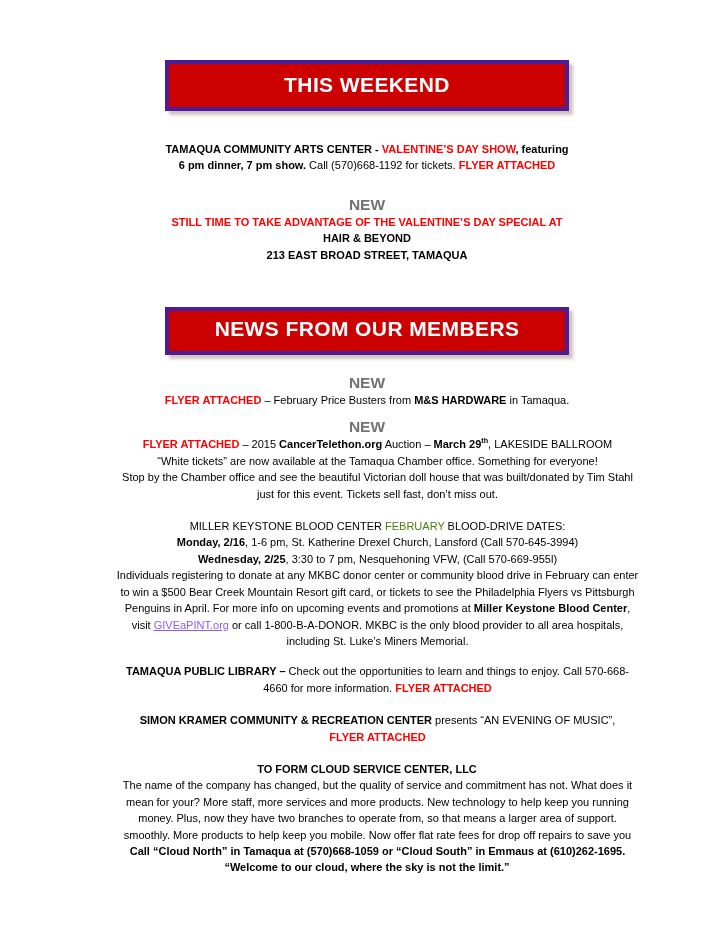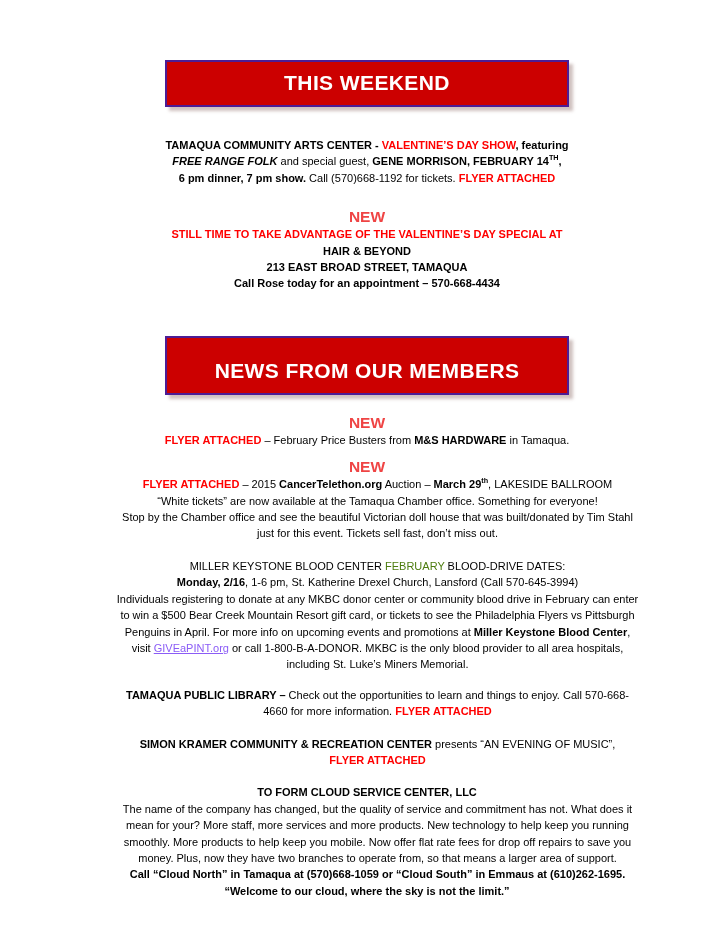--- a/index.html
+++ b/index.html
@@ -30,35 +30,35 @@
   }
 
   
   .banner-wrap {
     position: relative;
     width: 404px;
     margin: 0 auto;
   }
   .banner {
     background: #cc0000;
-    border: 2px solid #4c1d95;
+    border: 4px solid #4c1d95;
     color: #ffffff;
     font-weight: bold;
     text-align: center;
     letter-spacing: 0.4px;
     box-shadow: 4px 4px 3px rgba(150,120,115,0.45);
     box-sizing: border-box;
   }
   .banner-1 {
     font-size: 21px;
     padding: 9px 0 10px 0;
   }
   .banner-2 {
     font-size: 21px;
-    padding: 21px 0 10px 0;
+    padding: 6px 0 10px 0;
   }
 
   
   .blk {
     font-size: 11px;
     line-height: 16.4px;
   }
   .ctr { text-align: center; }
   .lft { text-align: center; margin-left: 21px; }
   .b { font-weight: bold; }
@@ -68,21 +68,21 @@
   sup {
     font-size: 0.66em;
     vertical-align: super;
     line-height: 0;
   }
   .lnk {
     color: #8b5cf6;
     text-decoration: underline;
   }
   .new {
-    color: #ef4444;
+    color: #737373;
     font-weight: bold;
     font-size: 15.5px;
     text-align: center;
     line-height: 19px;
   }
 
   .sp-1 { height: 60px; }
   .sp-2 { height: 21px; }
   .sp-4 { height: 30px; }
   .sp-5 { height: 18px; }
@@ -104,35 +104,31 @@
       <div class="banner banner-1">THIS WEEKEND</div>
     </div>
 
     <div class="sp-4"></div>
 
     <div class="blk ctr">
       <div>
         <span class="b">TAMAQUA COMMUNITY ARTS CENTER - </span><span class="redb">VALENTINE’S DAY SHOW</span><span class="b">, featuring</span>
       </div>
       <div>
-        <span class="b i">FREE RANGE FOLK</span><span> and special guest, </span><span class="b">GENE MORRISON, FEBRUARY 14</span><sup class="b">TH</sup><span class="b">,</span>
-      </div>
-      <div>
         <span class="b">6 pm dinner, 7 pm show.</span><span>  Call (570)668-1192 for tickets.  </span><span class="redb">FLYER ATTACHED</span>
       </div>
     </div>
 
     <div class="sp-2"></div>
 
     <div>
       <div class="new">NEW</div>
       <div class="blk ctr redb">STILL TIME TO TAKE ADVANTAGE OF THE VALENTINE’S DAY SPECIAL AT</div>
       <div class="blk ctr b">HAIR &amp; BEYOND</div>
       <div class="blk ctr b">213 EAST BROAD STREET, TAMAQUA</div>
-      <div class="blk ctr b">Call Rose today for an appointment – 570-668-4434</div>
     </div>
 
     <div class="sp-4"></div>
     <div style="height:14px"></div>
 
     <div class="banner-wrap">
       <div class="banner banner-2">NEWS FROM OUR MEMBERS</div>
     </div>
 
     <div class="sp-5"></div>
@@ -158,20 +154,23 @@
 
     <div class="sp-7"></div>
 
     <div>
       <div class="blk lft">
         <span>MILLER KEYSTONE BLOOD CENTER </span><span class="red">FEBRUARY</span><span> BLOOD-DRIVE DATES:</span>
       </div>
       <div class="blk lft">
         <span class="b">Monday, 2/16</span><span>, 1-6 pm, St. Katherine Drexel Church, Lansford (Call 570-645-3994)</span>
       </div>
+      <div class="blk lft">
+        <span class="b">Wednesday, 2/25</span><span>, 3:30 to 7 pm, Nesquehoning VFW, (Call 570-669-955l)</span>
+      </div>
       <div class="blk lft">Individuals registering to donate at any MKBC donor center or community blood drive in February can enter</div>
       <div class="blk lft">to win a $500 Bear Creek Mountain Resort gift card, or tickets to see the Philadelphia Flyers vs Pittsburgh</div>
       <div class="blk lft">
         <span>Penguins in April.  For more info on upcoming events and promotions at </span><span class="b">Miller Keystone Blood Center</span><span>,</span>
       </div>
       <div class="blk lft">
         <span>visit </span><a class="lnk" href="#">GIVEaPINT.org</a><span> or call 1-800-B-A-DONOR.  MKBC is the only blood provider to all area hospitals,</span>
       </div>
       <div class="blk lft">including St. Luke’s Miners Memorial.</div>
     </div>
@@ -195,20 +194,20 @@
       </div>
       <div class="blk lft redb">FLYER ATTACHED</div>
     </div>
 
     <div class="sp-10"></div>
 
     <div>
       <div class="blk ctr b">TO FORM CLOUD SERVICE CENTER, LLC</div>
       <div class="blk lft">The name of the company has changed, but the quality of service and commitment has not.  What does it</div>
       <div class="blk lft">mean for your?  More staff, more services and more products.  New technology to help keep you running</div>
+      <div class="blk lft">money.  Plus, now they have two branches to operate from, so that means a larger area of support.</div>
       <div class="blk lft">smoothly.  More products to help keep you mobile.  Now offer flat rate fees for drop off repairs to save you</div>
-      <div class="blk lft">money.  Plus, now they have two branches to operate from, so that means a larger area of support.</div>
       <div class="blk lft b">Call “Cloud North” in Tamaqua at (570)668-1059 or “Cloud South” in Emmaus at (610)262-1695.</div>
       <div class="blk ctr b">“Welcome to our cloud, where the sky is not the limit.”</div>
     </div>
 
   </div>
 </div>
 
 </body></html>

